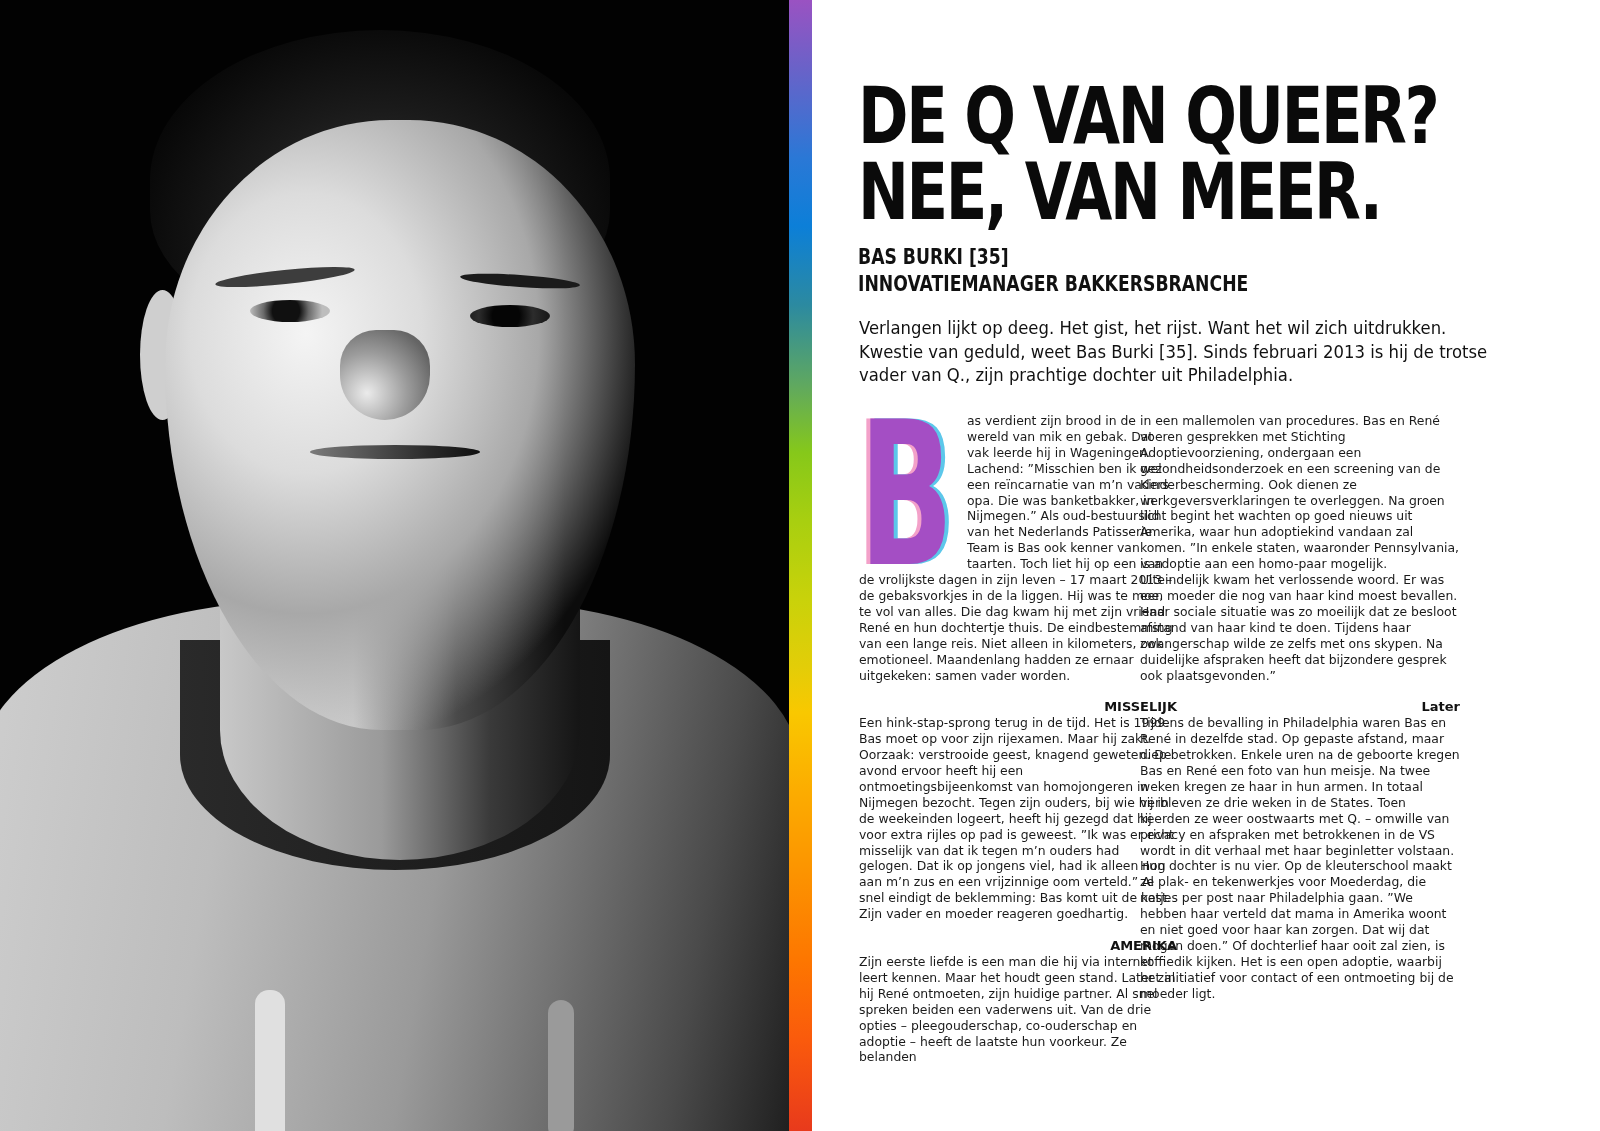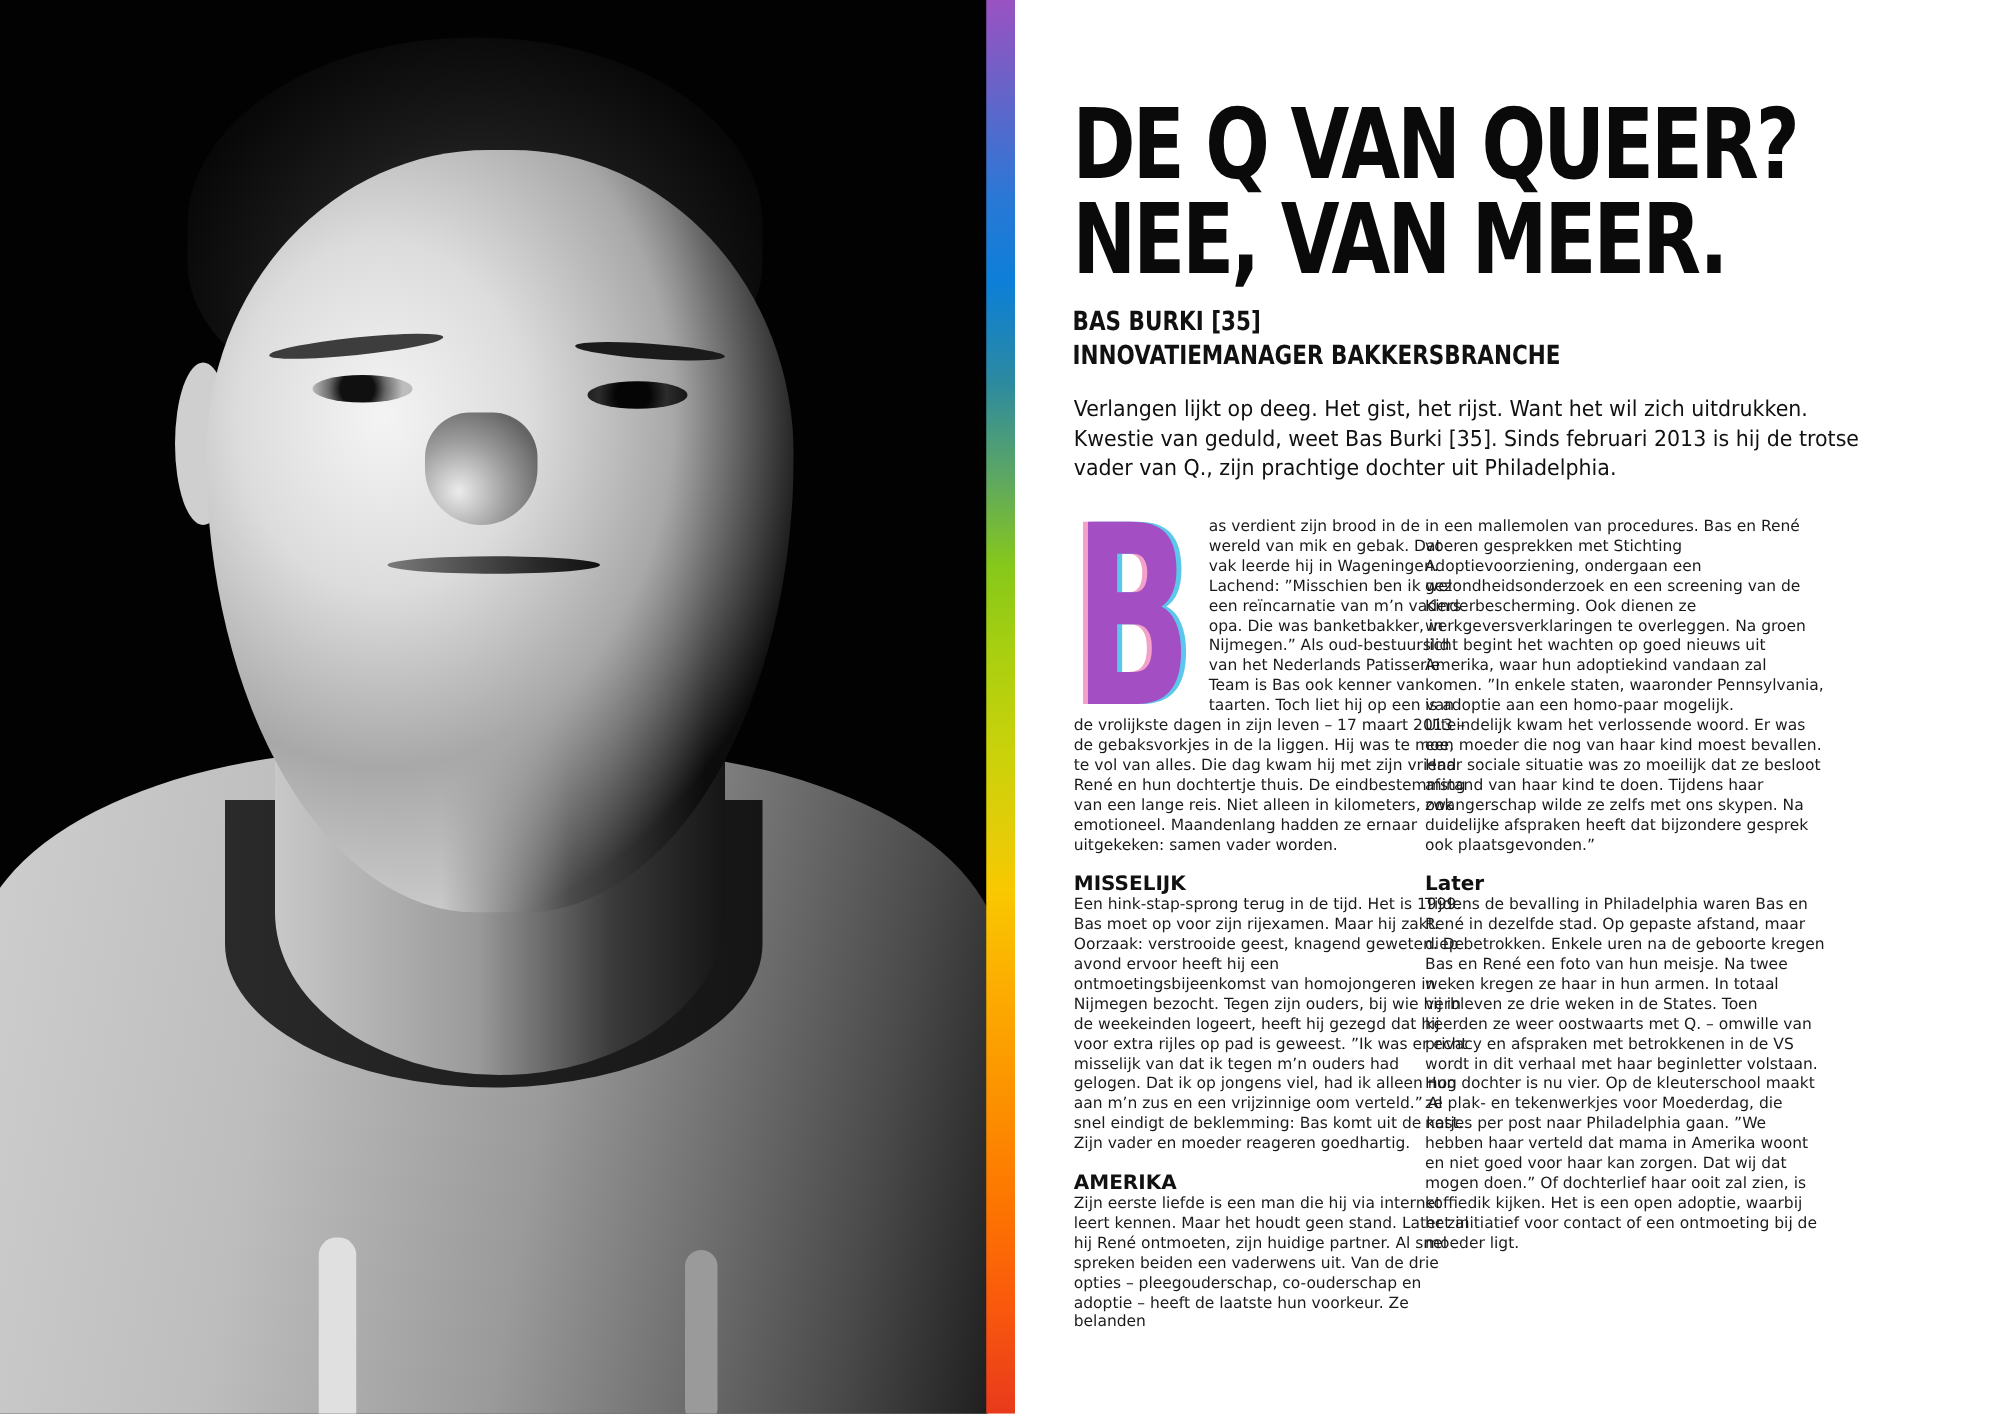--- a/index.html
+++ b/index.html
@@ -82,21 +82,21 @@
     position: absolute; left: 859px; top: 317px; width: 680px; margin: 0;
     font-family: "DejaVu Sans", sans-serif; font-size: 17.5px; line-height: 23.5px;
     color: #111; transform: scaleX(0.94); transform-origin: left top;
   }
   .col {
     position: absolute; top: 413px; font-size: 12.4px; line-height: 15.9px;
     color: #1a1a1a; font-family: "DejaVu Sans", sans-serif;
   }
   .col p { margin: 0; }
   .col .gap { height: 16px; }
-  .col h3 { margin: 0; font-size: 16px; line-height: 15.9px; font-weight: bold; color: #111; }
+  .col h3 { margin: 0; font-size: 13px; line-height: 15.9px; font-weight: bold; color: #111; text-align: right; }
   .col1 { left: 859px; width: 318px; }
   .col2 { left: 1140px; width: 320px; }
 
   .dropcap {
     float: left; width: 98px; height: 150px; margin: 4px 10px 4px 0;
     position: relative;
   }
   .dropcap span {
     position: absolute; top: -22px; left: 0;
     font-family: "DejaVu Sans", sans-serif; font-weight: bold;

